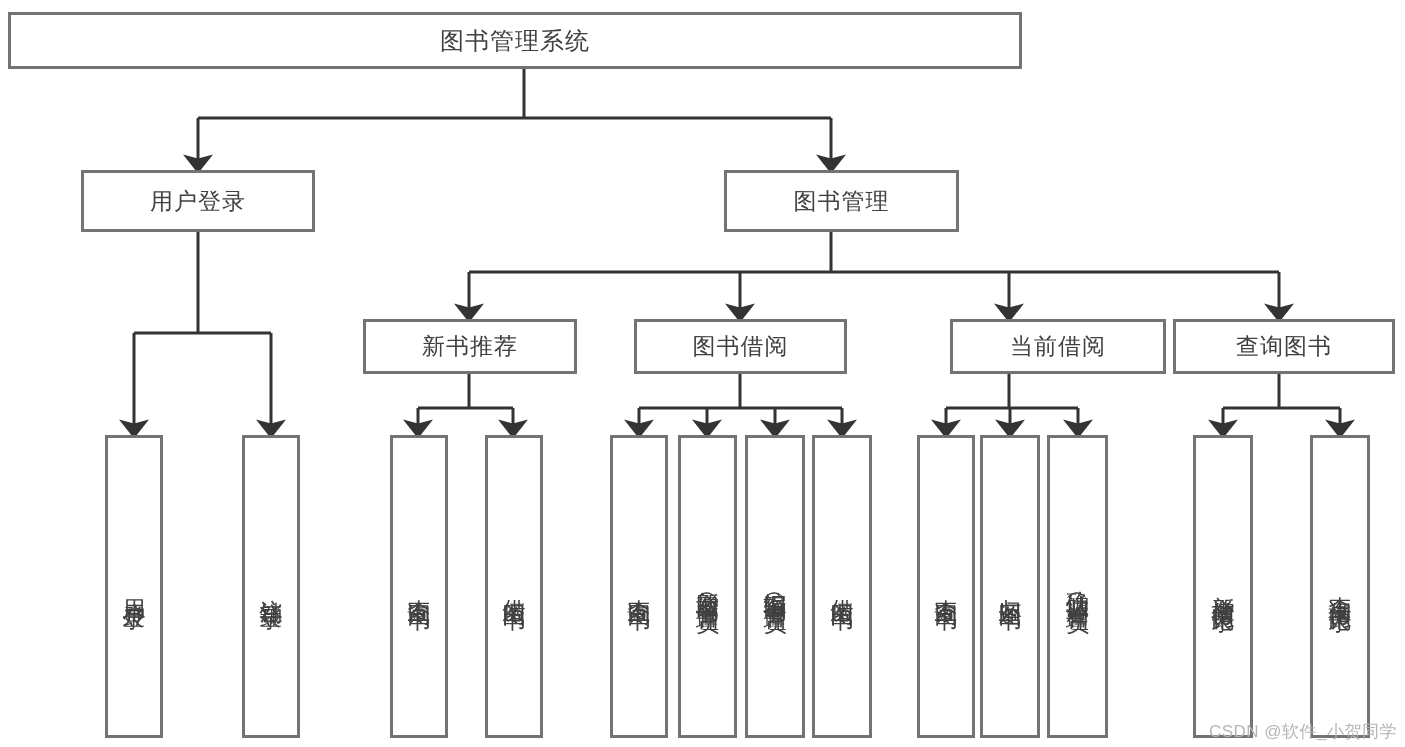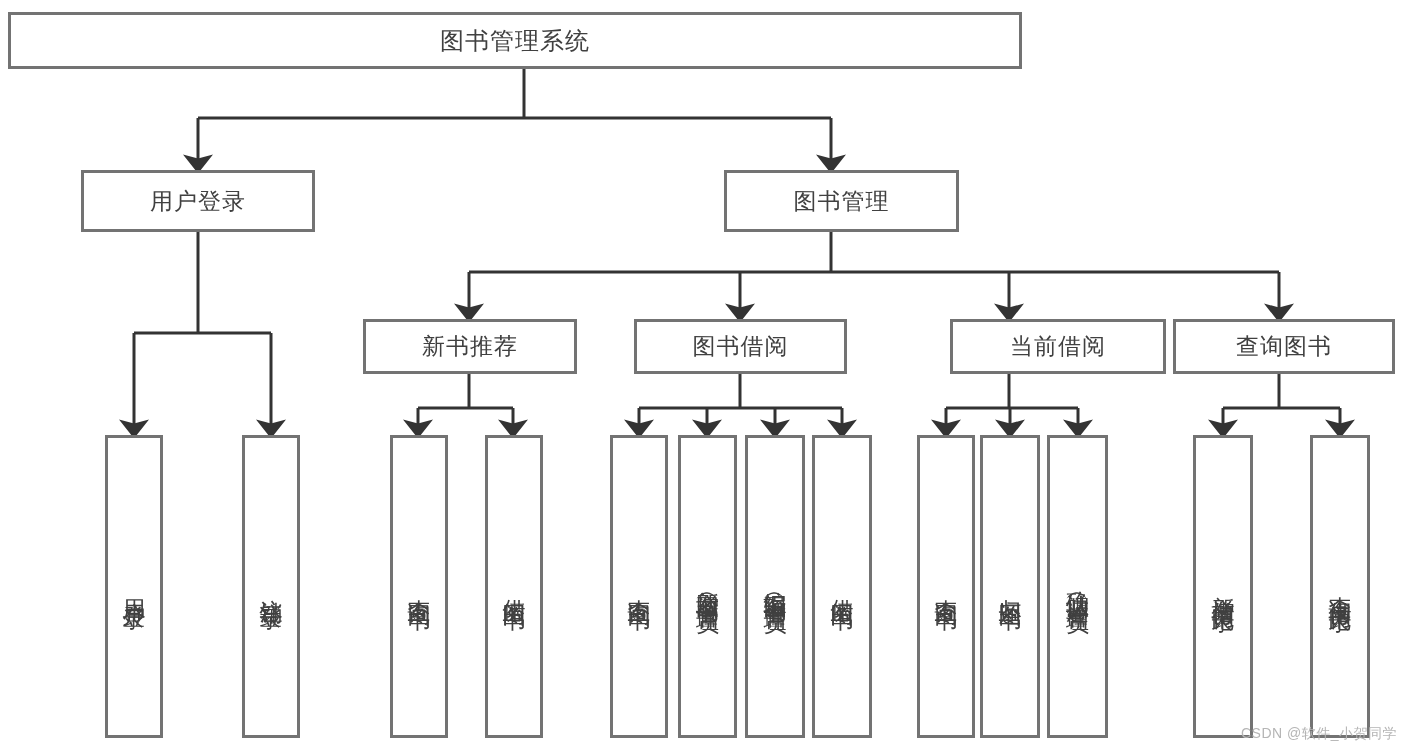--- a/index.html
+++ b/index.html
@@ -55,21 +55,21 @@
     left: 0;
     top: 0;
     width: 1405px;
     height: 747px;
     pointer-events: none;
   }
   #watermark {
     position: absolute;
     right: 8px;
     bottom: 4px;
-    font-size: 14px;
+    font-size: 17px;
     color: #b5b5b5;
     letter-spacing: 0.5px;
     white-space: nowrap;
   }
 </style>
 </head>
 <body>
 
 <div id="canvas">
 

